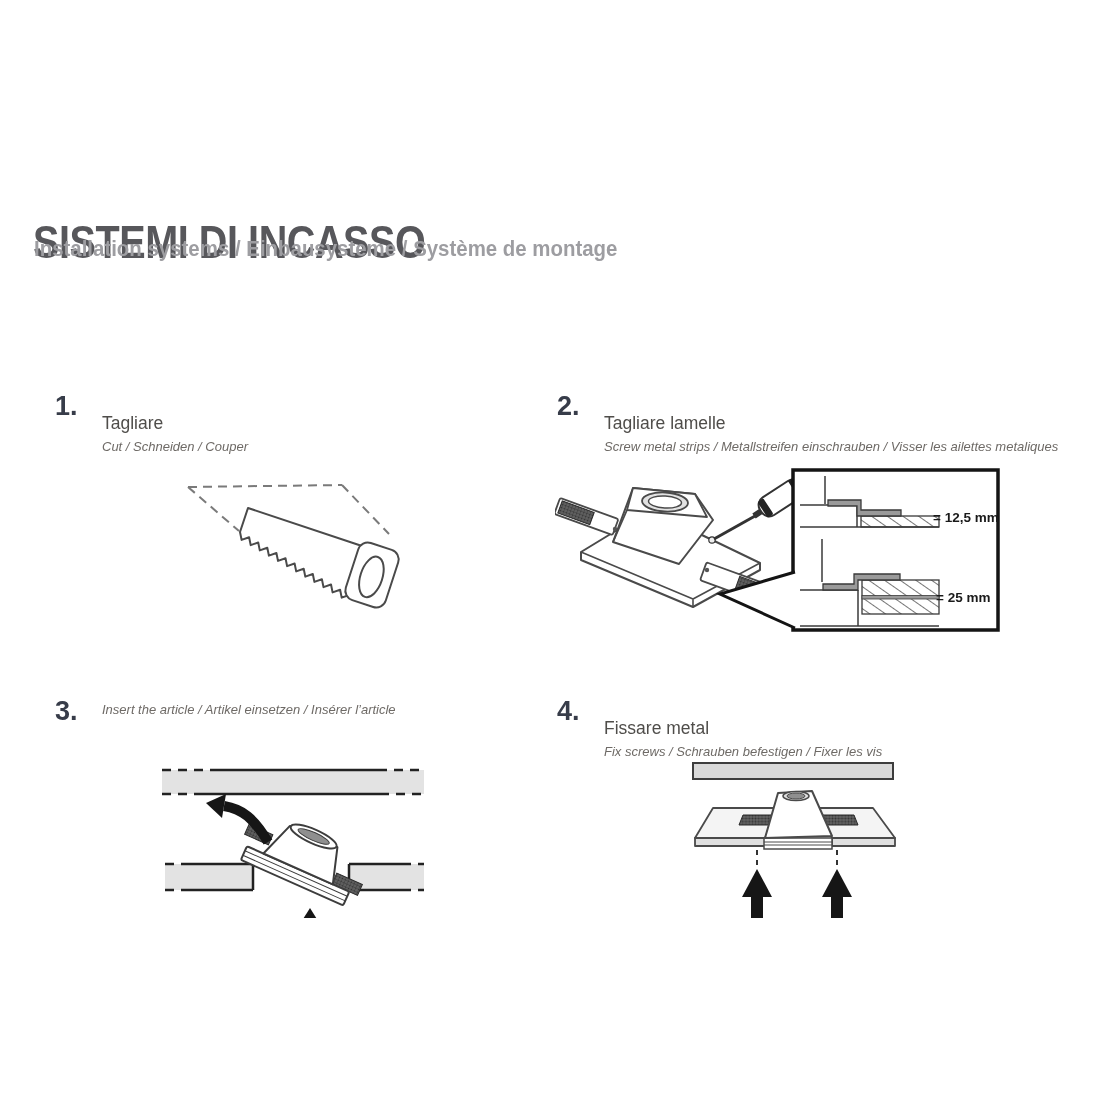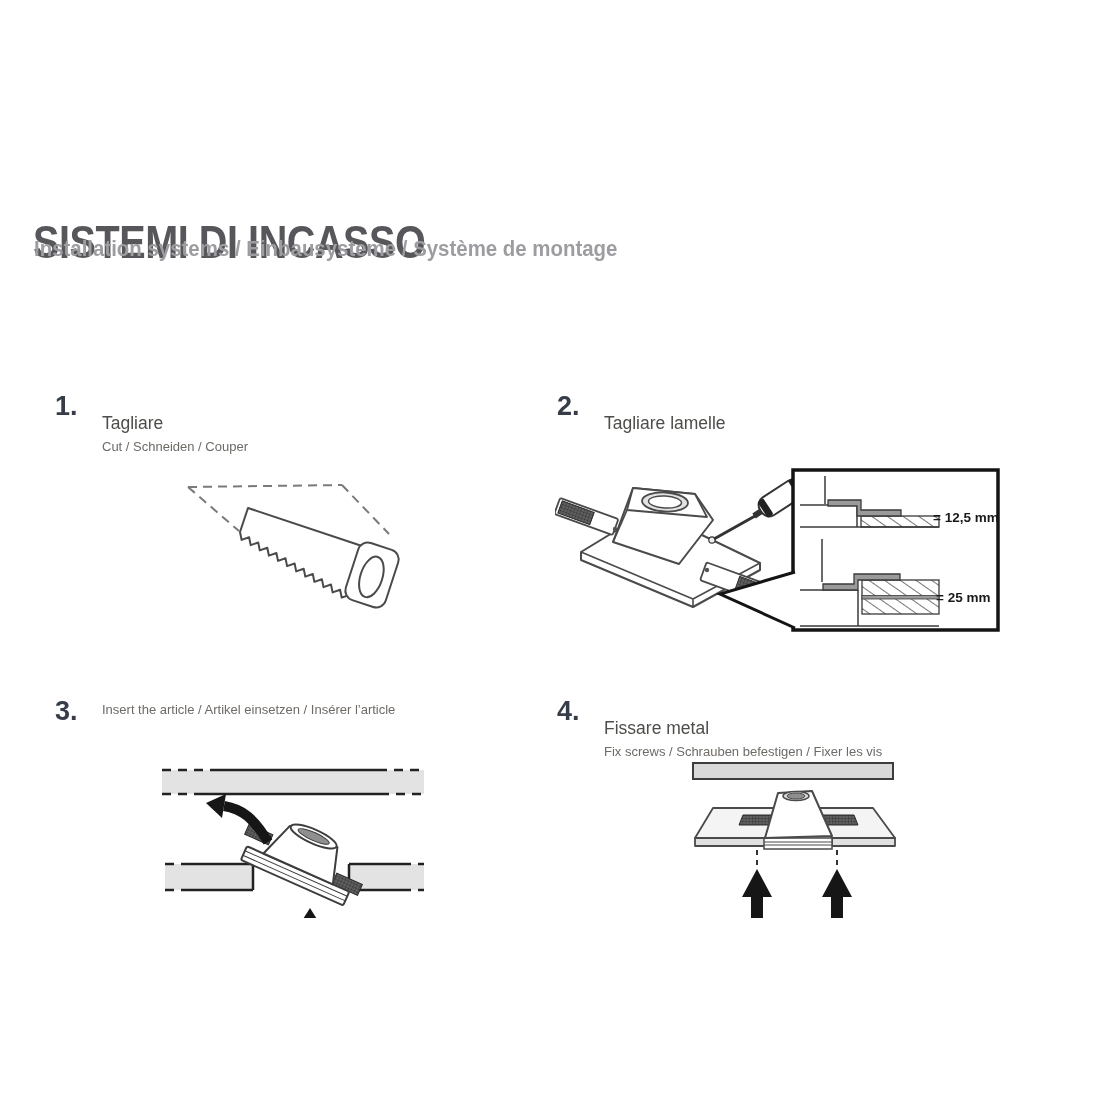--- a/index.html
+++ b/index.html
@@ -6,21 +6,21 @@
   #page{position:relative;width:1100px;height:918px;background:#ffffff;overflow:hidden;
         font-family:"Liberation Sans",sans-serif;}
   .title{position:absolute;left:33px;top:188px;font-size:46px;font-weight:bold;
          color:#57575b;letter-spacing:-.5px;line-height:1;white-space:nowrap;
          transform:scaleX(.86);transform-origin:left top;}
   .subtitle{position:absolute;left:34px;top:237px;font-size:21.5px;font-weight:bold;
          color:#9d9da1;white-space:nowrap;transform:scaleX(.95);transform-origin:left top;}
   .step{position:absolute;display:flex;gap:17px;align-items:flex-start;}
   .step-number{font-size:27px;font-weight:bold;color:#373c49;line-height:1;min-width:30px;}
   .step-title{font-size:17.5px;color:#4f4d4a;line-height:1.25;margin-top:20px;}
-  .step-trans{font-size:13px;color:#6e6a66;margin-top:4px;white-space:nowrap;}
+  .step-trans{font-size:13px;font-style:italic;color:#6e6a66;margin-top:4px;white-space:nowrap;}
   .diagram{position:absolute;}
   svg text{font-family:"Liberation Sans",sans-serif;}
 </style>
 </head>
 <body>
 
 <div id="page">
 
   <h1 class="title">SISTEMI DI INCASSO</h1>
   <div class="subtitle">Installation systems / Einbausysteme / Système de montage</div>
@@ -30,20 +30,21 @@
     <div>
       <div class="step-title">Tagliare</div>
       <div class="step-trans">Cut / Schneiden / Couper</div>
     </div>
   </div>
 
   <div class="step" style="left:557px;top:393px;">
     <div class="step-number">2.</div>
     <div>
       <div class="step-title">Tagliare lamelle</div>
+      <div class="step-trans">Screw metal strips / Metallstreifen einschrauben / Visser les ailettes metaliques</div>
     </div>
   </div>
 
   <div class="step" style="left:55px;top:698px;">
     <div class="step-number">3.</div>
     <div>
       <div class="step-trans">Insert the article / Artikel einsetzen / Insérer l’article</div>
     </div>
   </div>
 

